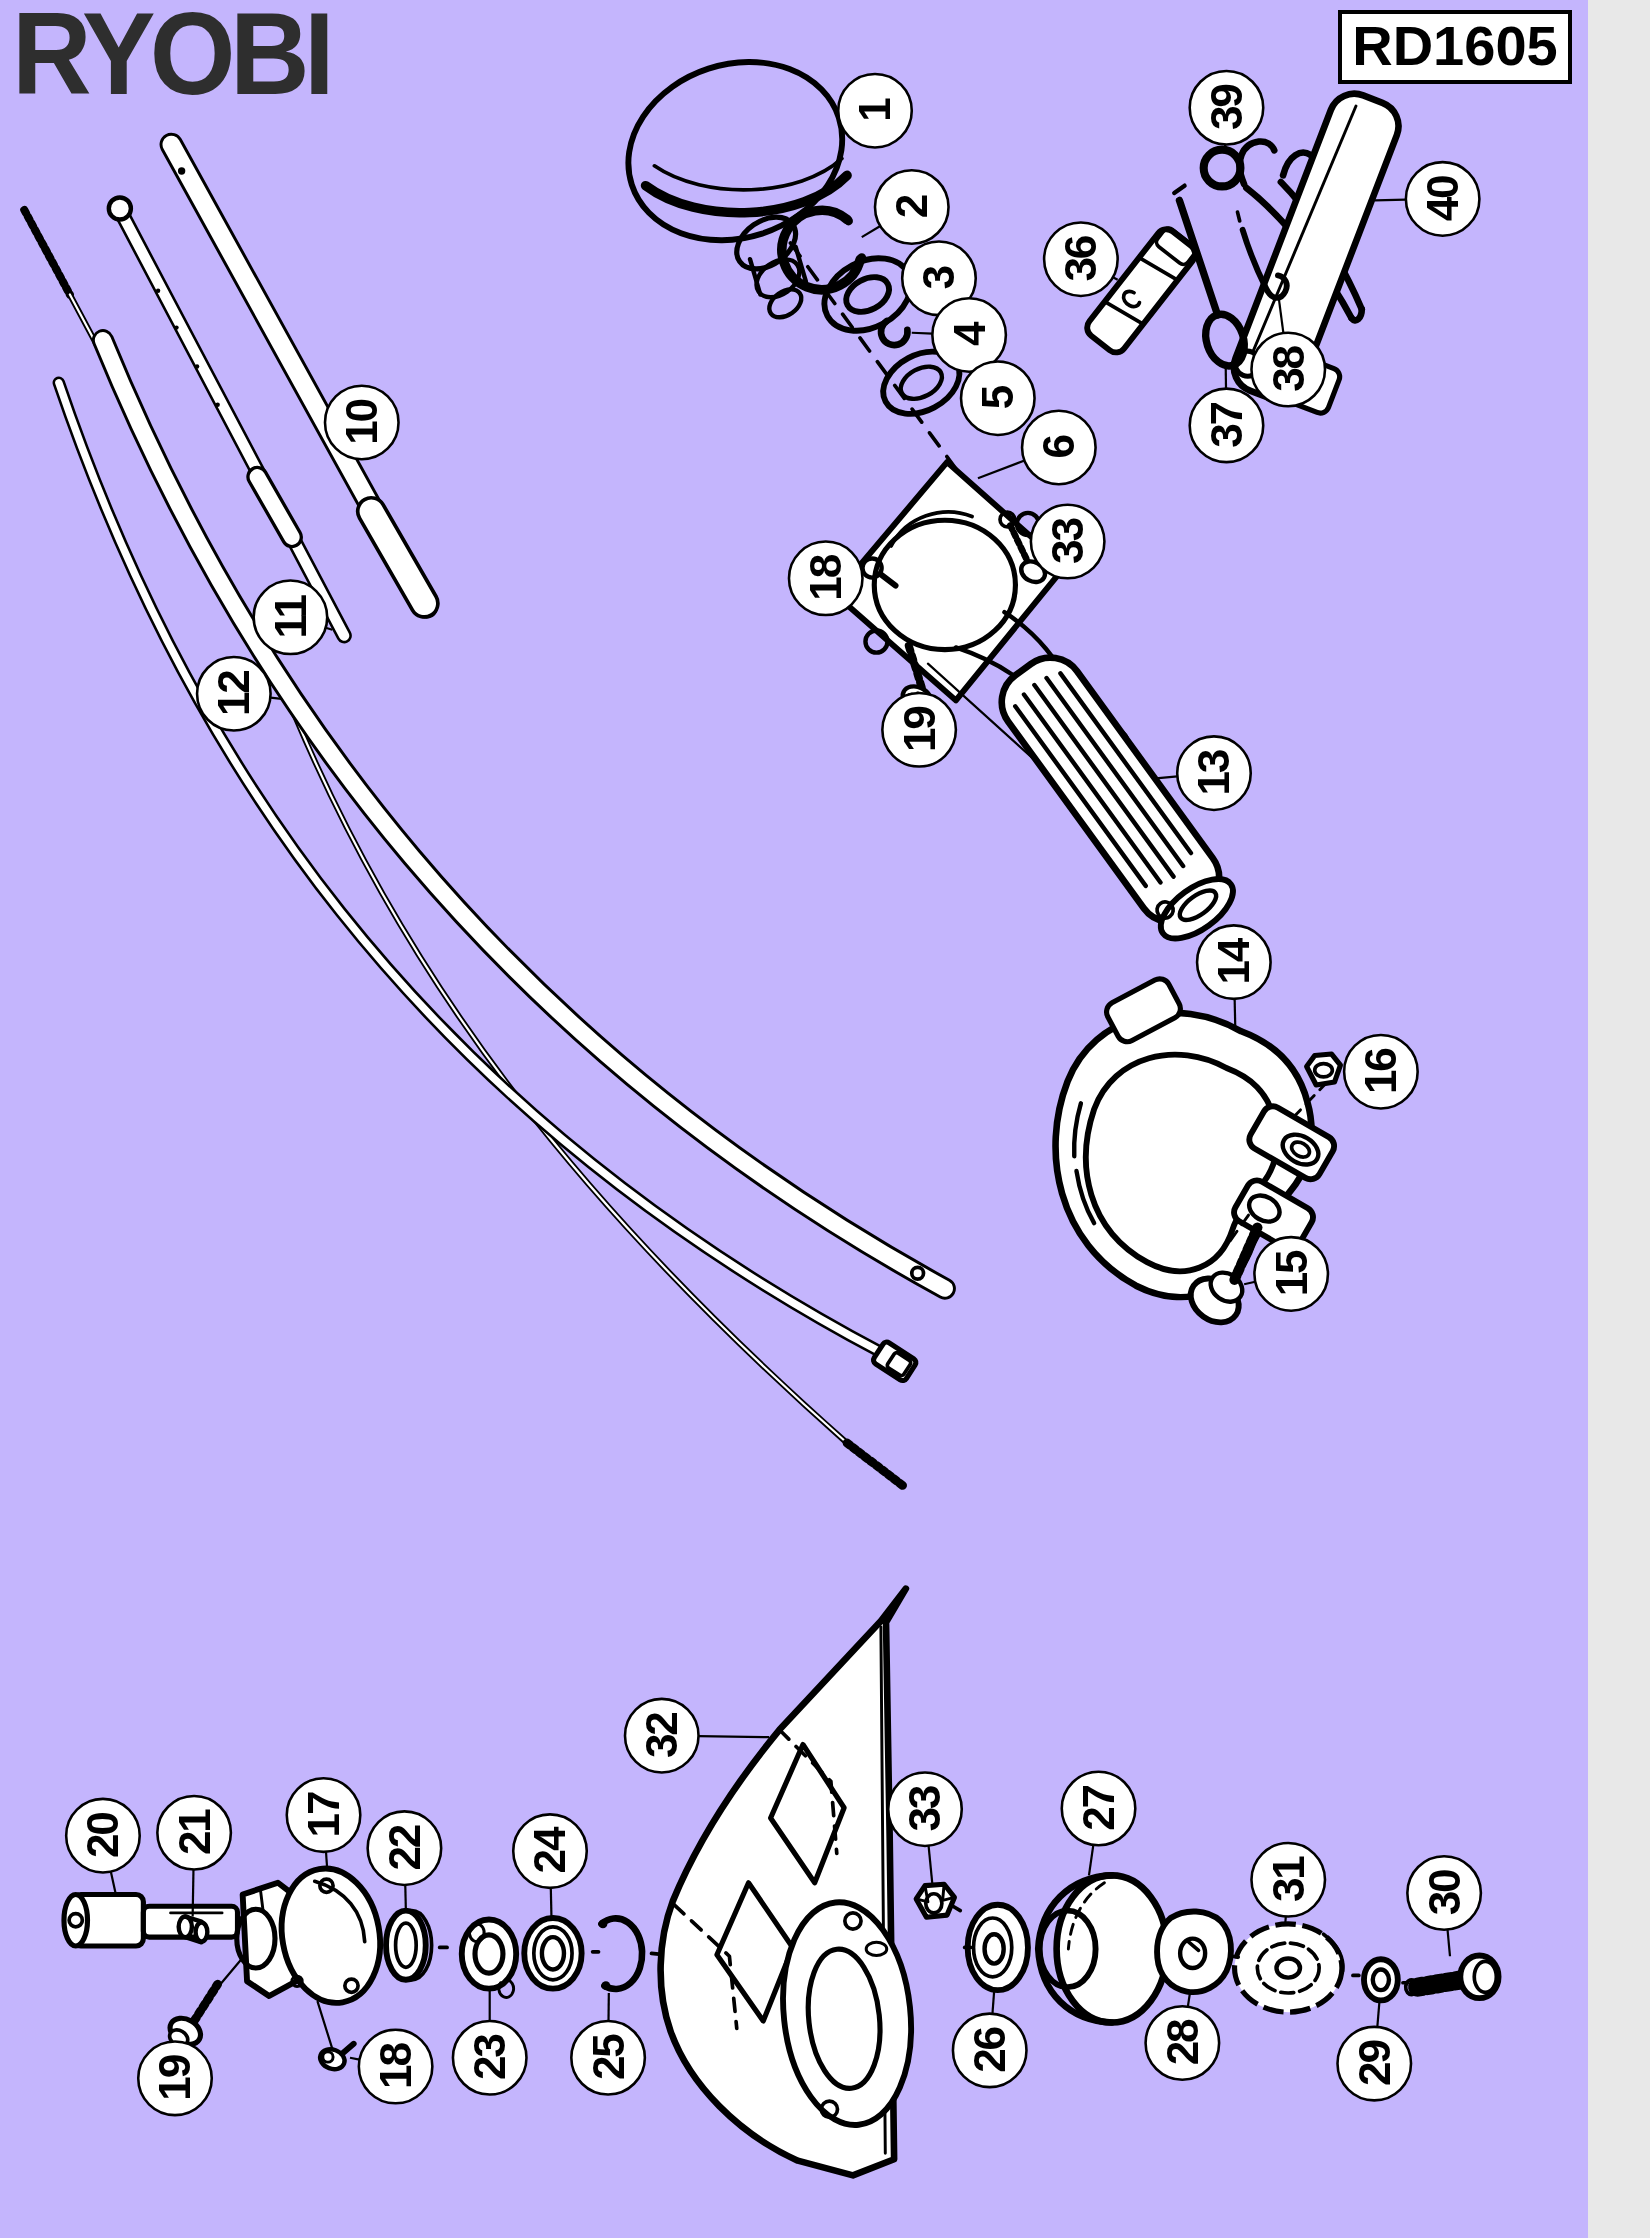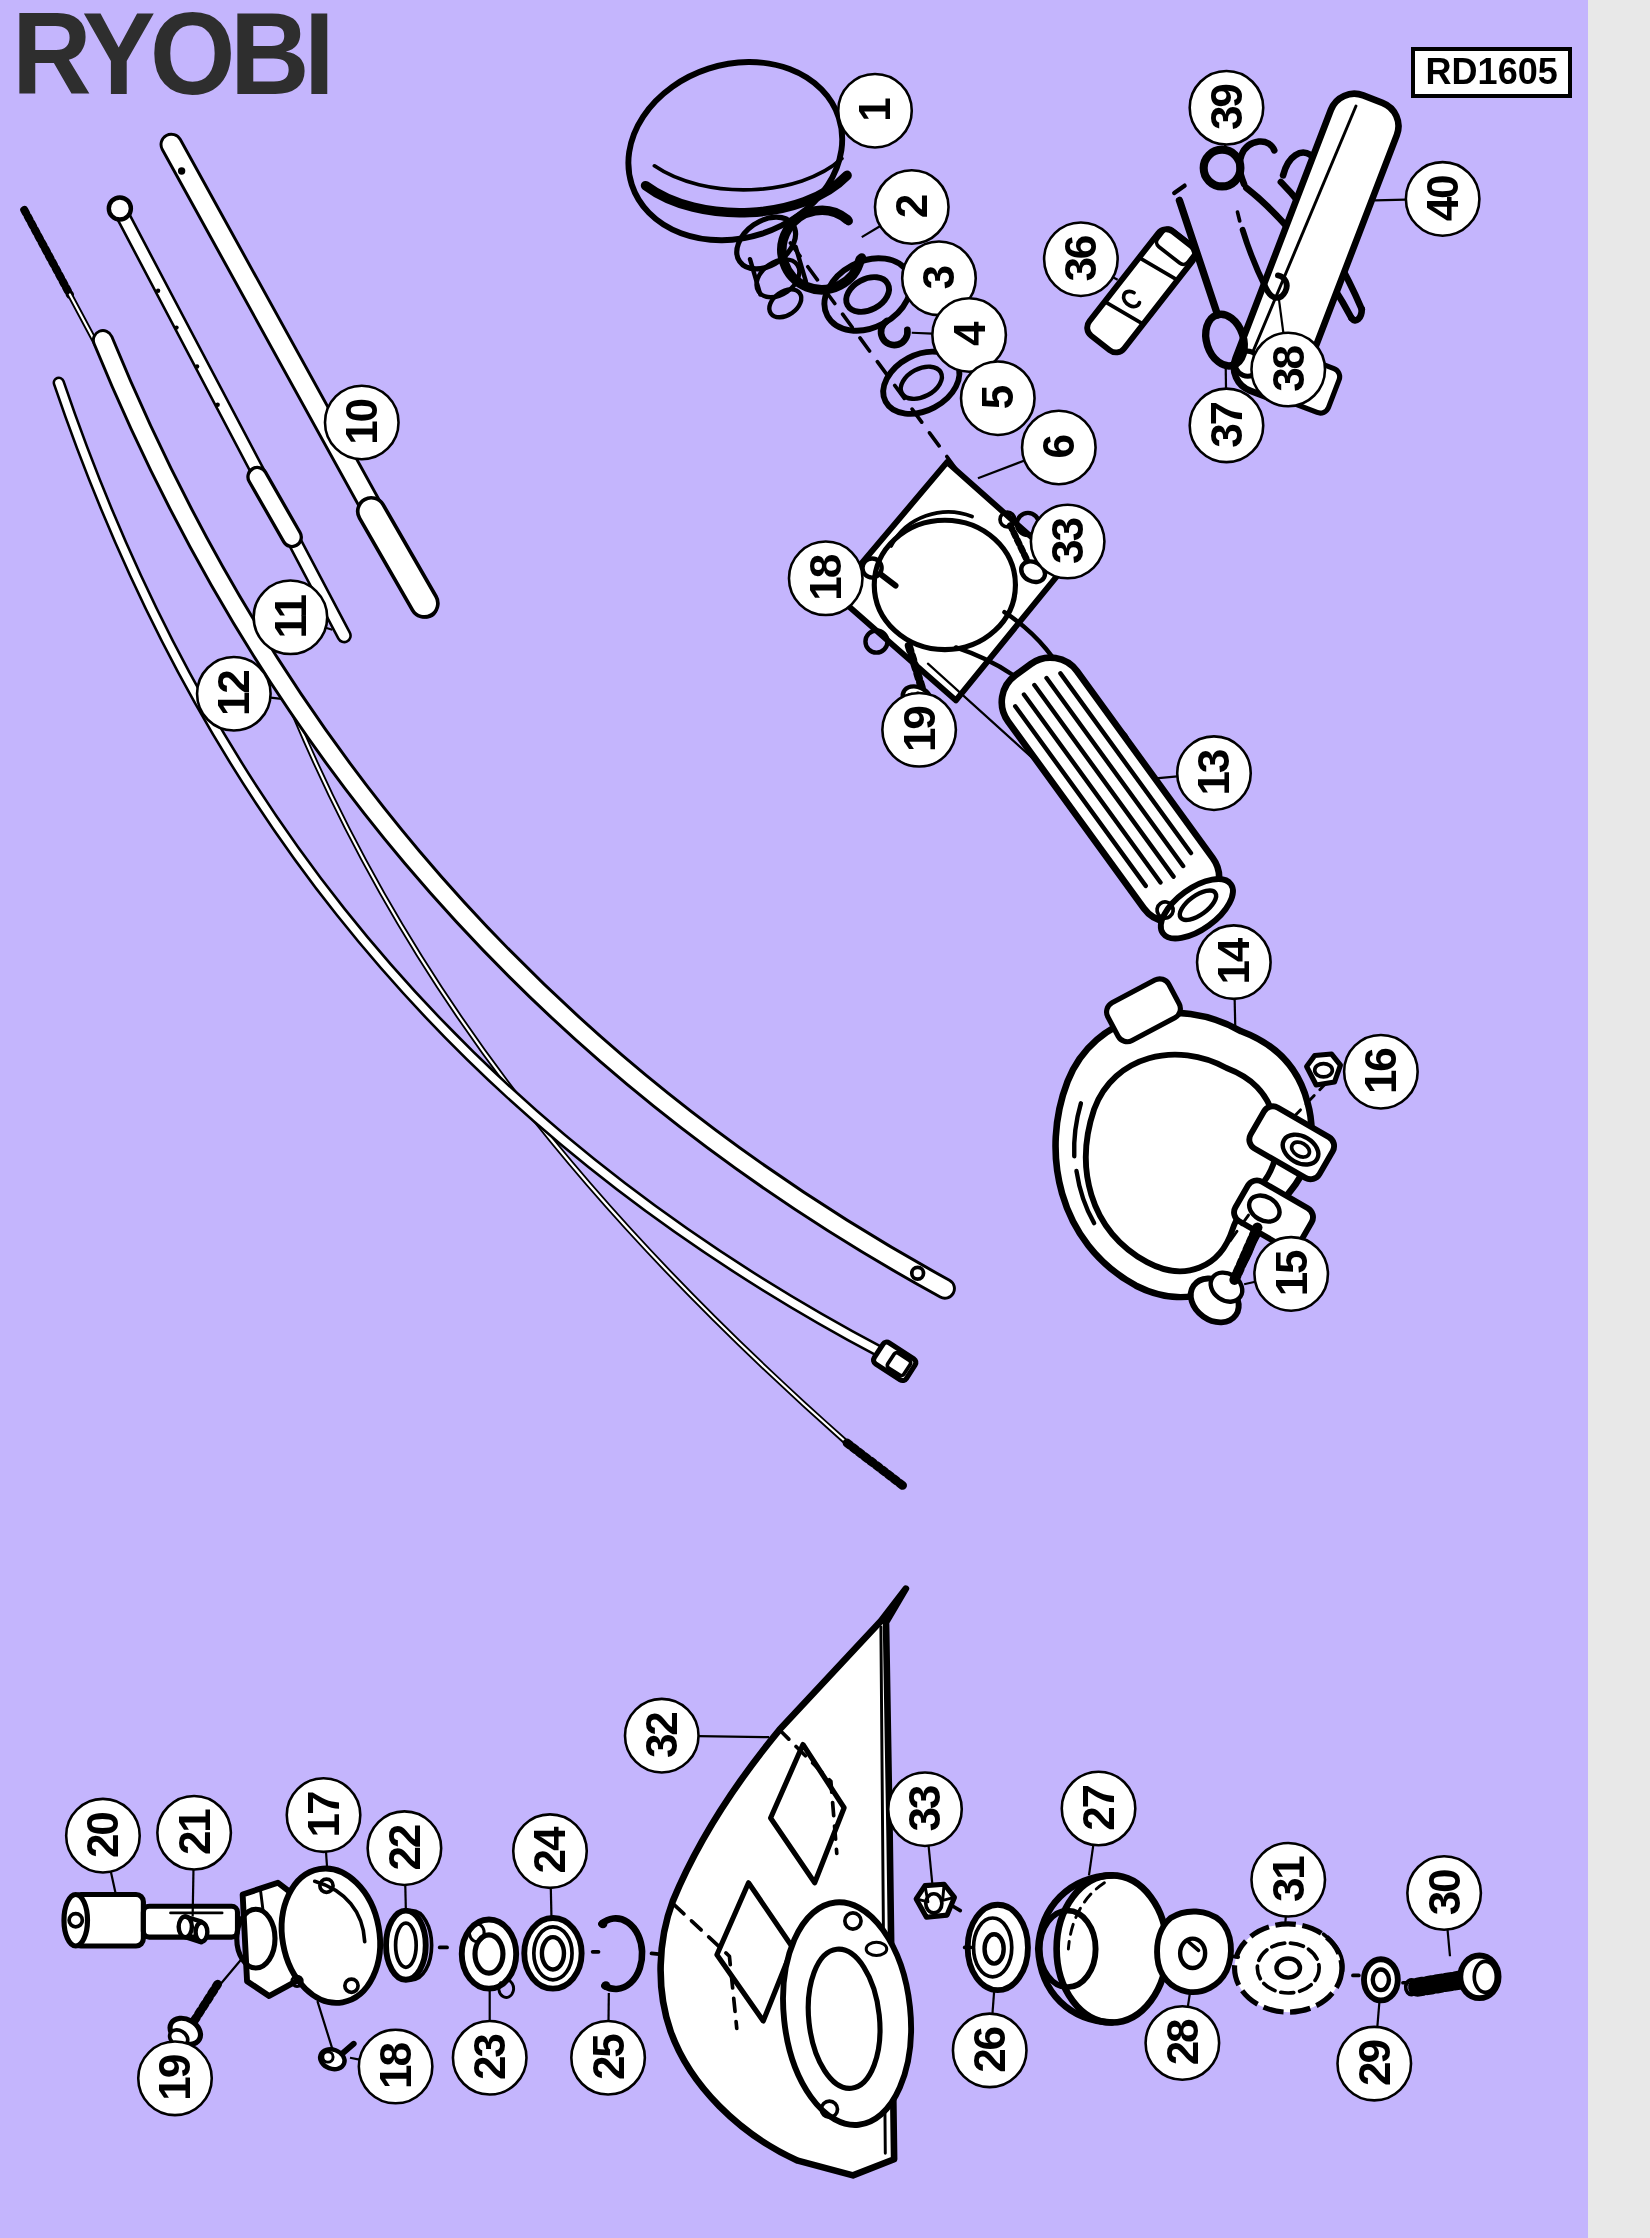--- a/index.html
+++ b/index.html
@@ -1,22 +1,22 @@
 <!DOCTYPE html>
 <html style="font-size:11.8px"><head>
 <meta charset="utf-8">
 <style>
   html,body{margin:0;padding:0;background:#e8e8e8;}
   .page{position:relative;width:1588px;height:2239px;background:#c4b5fd;overflow:hidden;
         font-family:"Liberation Sans",sans-serif;}
   .brand-logo{position:absolute;left:11.8px;top:-13.2px;font-weight:800;font-size:116px;
         letter-spacing:-5.9px;color:#2e2e2e;transform:scaleX(.95);transform-origin:left top;}
   .model-badge{position:absolute;right:16px;top:10.3px;border:4.4px solid #000;
-        padding:0 10.3px 1.5px 10.3px;font-weight:700;font-size:36px;letter-spacing:0px;color:#000;
-        background:#fff;line-height:1.15;margin-top:37px;}
+        padding:0 10.3px 1.5px 10.3px;font-weight:700;font-size:56px;letter-spacing:0px;color:#000;
+        background:#fff;line-height:1.15;}
   svg{position:absolute;left:0;top:0;}
   .callout-num{font-family:"Liberation Sans",sans-serif;font-weight:700;font-size:60px;
         letter-spacing:-3px;fill:#000;}
   .ln{fill:none;stroke:#000;stroke-linecap:round;stroke-linejoin:round;}
   .wh{fill:none;stroke:#fff;stroke-linecap:round;stroke-linejoin:round;}
   .fw{fill:#fff;stroke:#000;stroke-linejoin:round;}
 </style>
 </head>
 <body>
 

